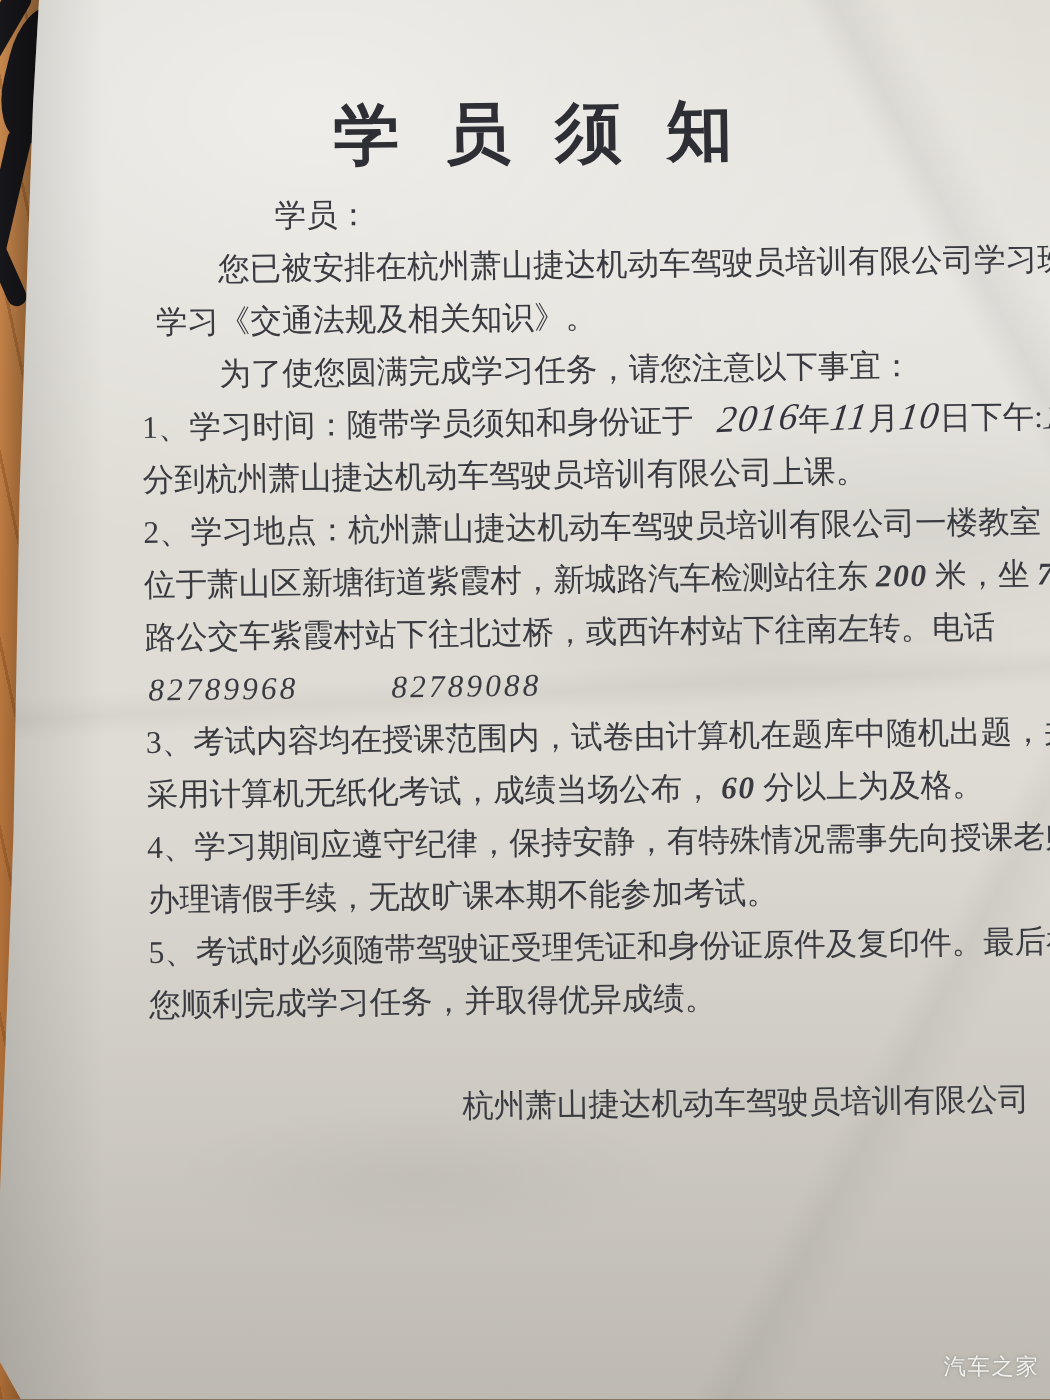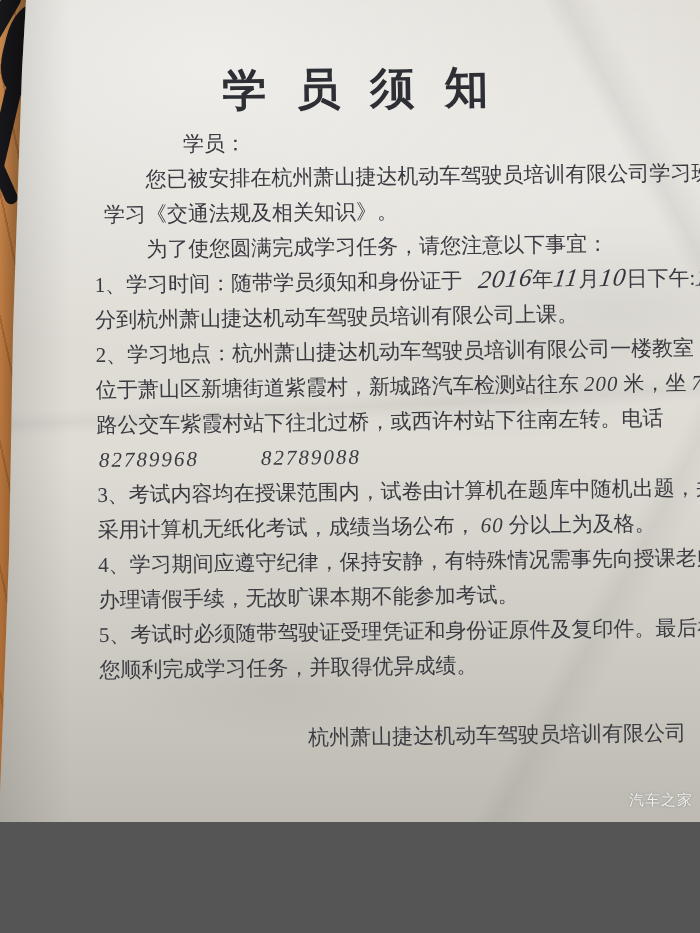--- a/index.html
+++ b/index.html
@@ -1,17 +1,17 @@
 <!DOCTYPE html>
 <html><head>
 <meta charset="utf-8">
 <style>
   html,body{margin:0;padding:0;background:#555;}
   .stage{
-    position:relative;width:700px;height:822px;overflow:hidden;
+    position:relative;width:700px;height:933px;overflow:hidden;
     background:#9a6a3a;
     font-family:"Liberation Serif","DejaVu Serif",serif;
   }
   
   .bg-wood{
     position:absolute;inset:0;
     background:
       repeating-linear-gradient(78deg, rgba(110,55,15,.30) 0 2px, rgba(0,0,0,0) 2px 26px),
       linear-gradient(165deg,#c98a4e 0%,#bb7940 35%,#b06f38 60%,#a76833 100%);
   }
@@ -59,21 +59,21 @@
     color:#3a3a41;font-size:21px;
   }
   .doc-title{
     margin:6px 0 10px 130px;font-size:44px;line-height:50px;
     font-weight:600;letter-spacing:30px;white-space:nowrap;color:#2e2e35;
   }
   .line{line-height:35px;white-space:nowrap;}
   .salutation{padding-left:90px;}
   .indent{padding-left:52px;}
   .indent-sm{padding-left:10px;}
-  .num{font-style:italic;padding:0 5px;letter-spacing:1px;}
+  .num{font-style:italic;padding:0 5px;letter-spacing:1px;font-weight:bold;}
   .hand{
     display:inline-block;font-style:italic;font-size:25px;line-height:25px;
     letter-spacing:1px;color:#35333e;transform:skewX(-10deg) rotate(-2deg);
   }
   .hand.first{margin-left:16px;}
   .phone-line{font-style:italic;letter-spacing:2px;padding-left:2px;}
   .phone-gap{display:inline-block;width:62px;}
   .signature{margin-top:35px;padding-left:208px;line-height:35px;white-space:nowrap;}
   
   .watermark{

